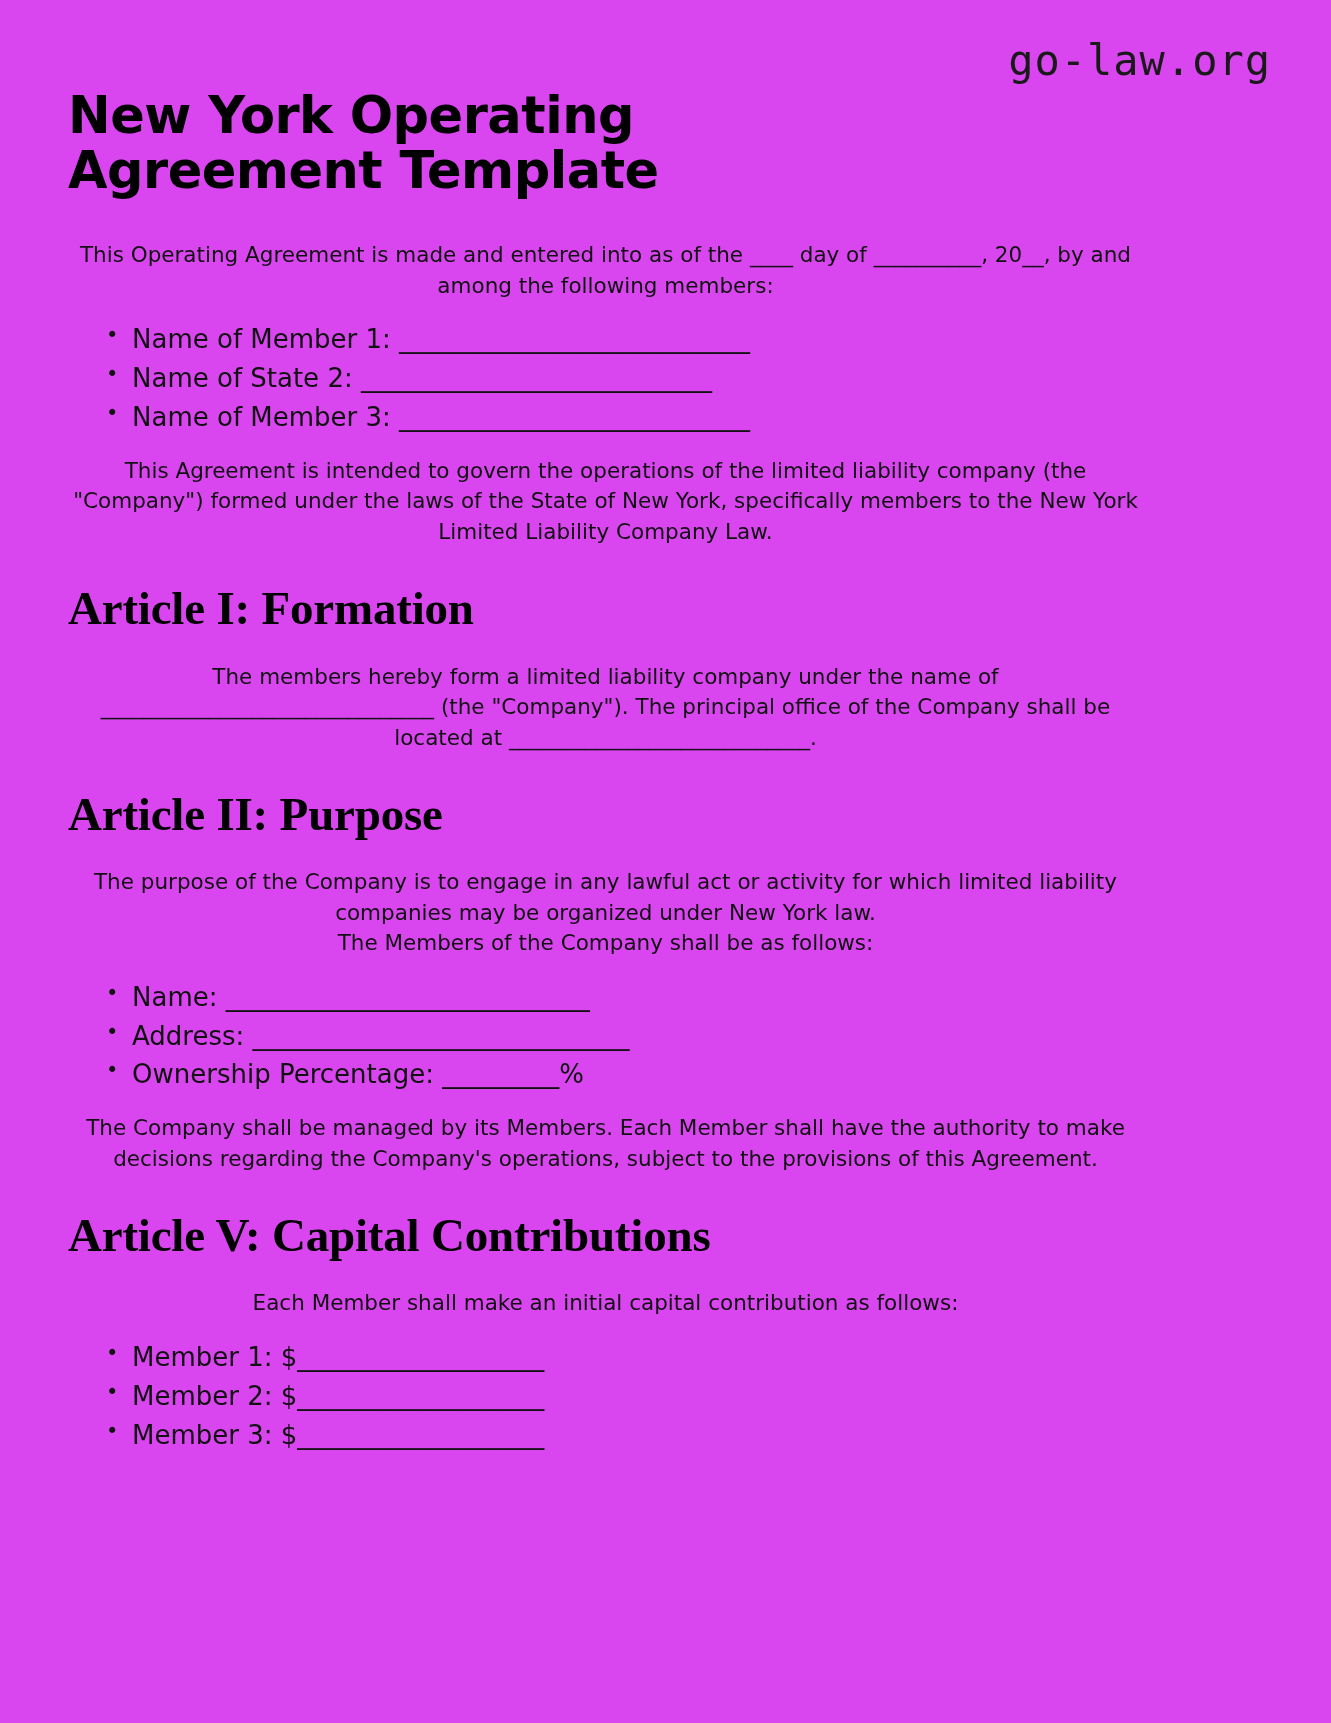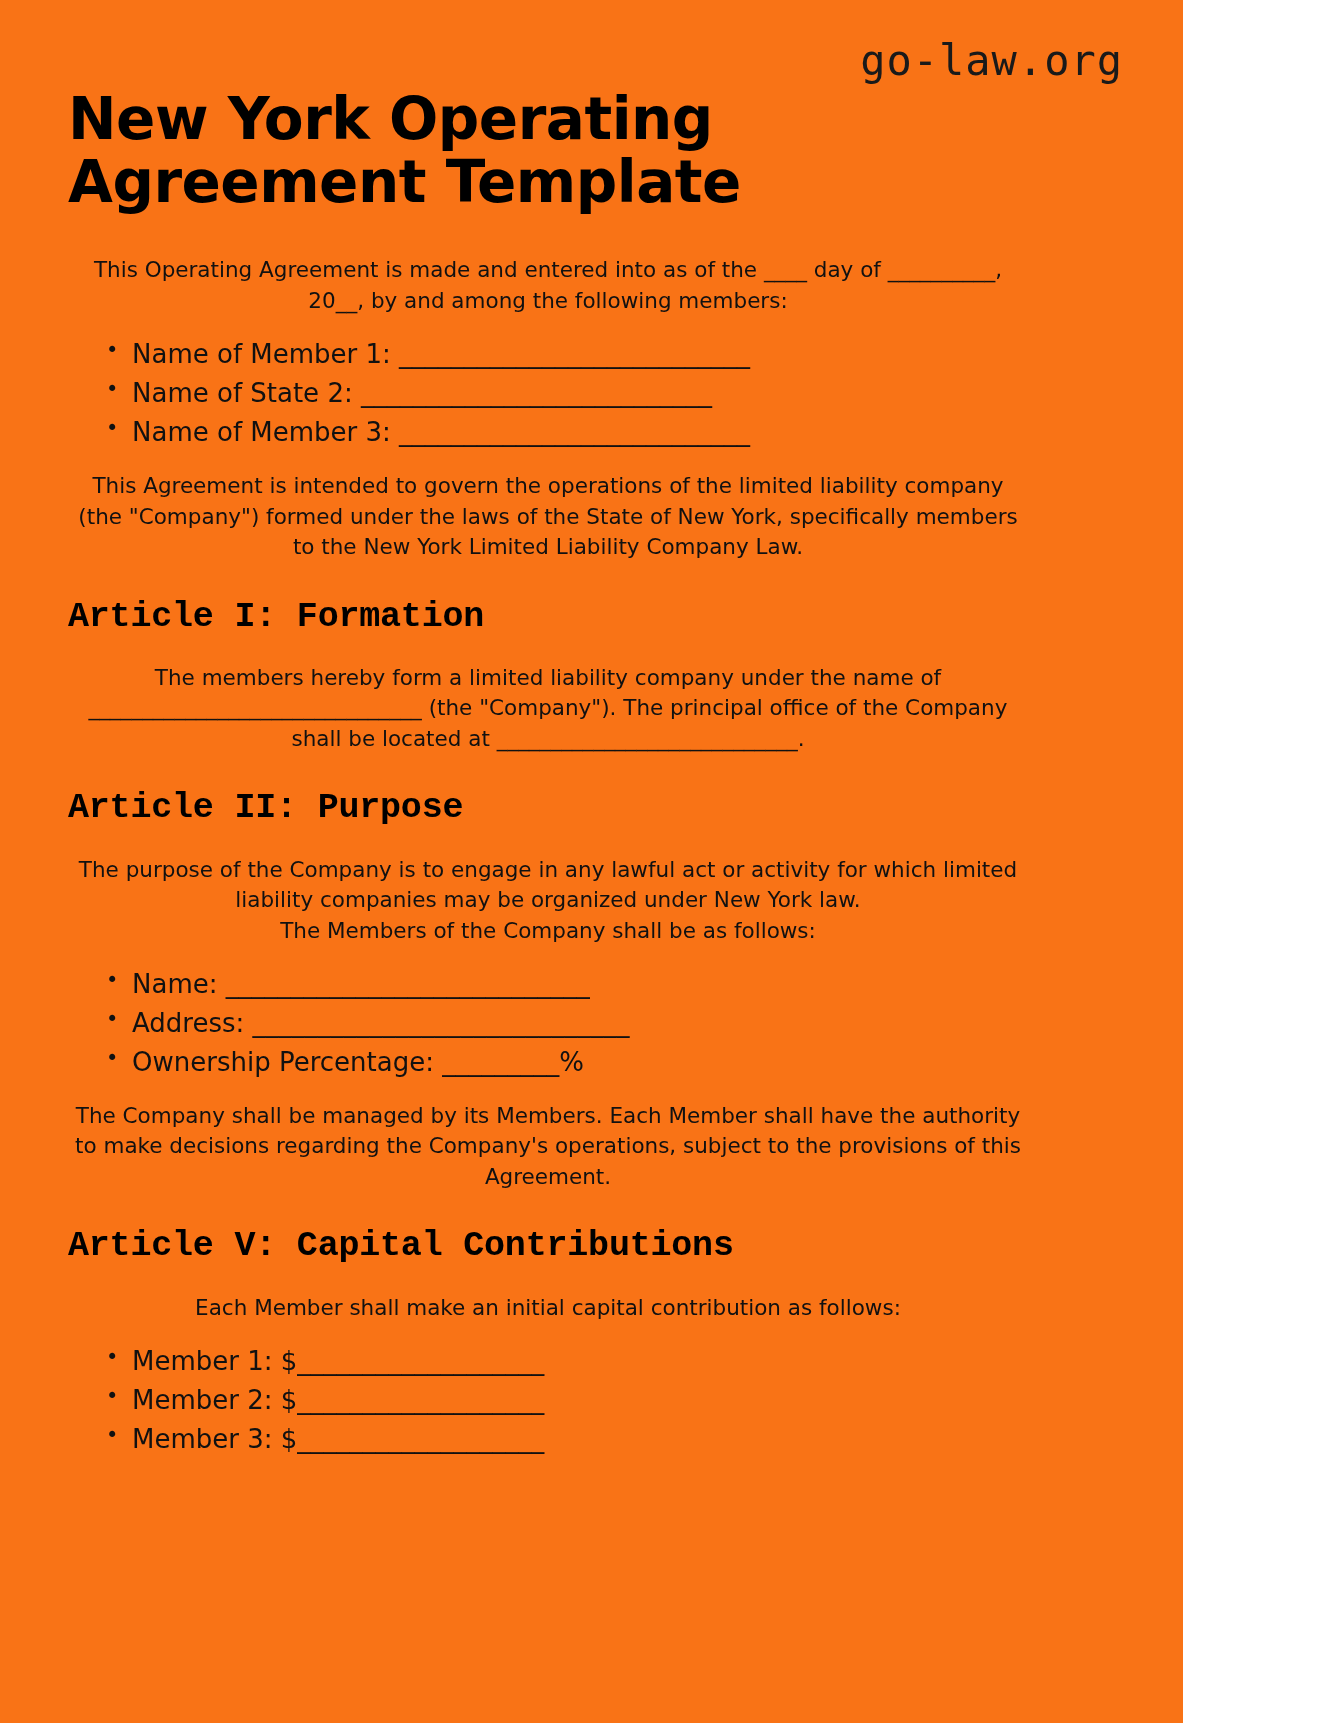--- a/index.html
+++ b/index.html
@@ -2,23 +2,23 @@
 <html><head>
 <meta charset="utf-8">
 <style>
   html, body {
     margin: 0;
     padding: 0;
     background: #ffffff;
   }
   .page {
     position: relative;
-    width: 1183px;
+    width: 1331px;
     min-height: 1723px;
-    background: #f97316;
+    background: #d946ef;
     box-sizing: border-box;
     padding: 0;
     overflow: hidden;
     font-family: "DejaVu Sans", "Liberation Sans", sans-serif;
     color: #000000;
   }
   .content {
     padding: 40px 155px 0 68px;
   }
   .brand {
@@ -26,31 +26,31 @@
     top: 36px;
     right: 60px;
     font-family: "DejaVu Sans Mono", "Liberation Mono", monospace;
     font-size: 42px;
     letter-spacing: 1px;
     color: #1a1a1a;
     white-space: nowrap;
   }
   h1.doc-title {
     font-family: "DejaVu Sans", "Liberation Sans", sans-serif;
-    font-size: 58px;
+    font-size: 51px;
     font-weight: bold;
     line-height: 1.08;
     letter-spacing: -0.5px;
     margin: 48px 0 0 0;
     max-width: 870px;
     color: #000;
   }
   h2.article-title {
-    font-family: Liberation Mono, monospace;
-    font-size: 35px;
+    font-family: Liberation Serif, serif;
+    font-size: 47px;
     font-weight: bold;
     line-height: 1.15;
     letter-spacing: -0.2px;
     margin: 34px 0 26px 0;
     color: #000;
   }
   p.body-text {
     font-size: 21.5px;
     line-height: 1.42;
     margin: 0 0 0 0;

